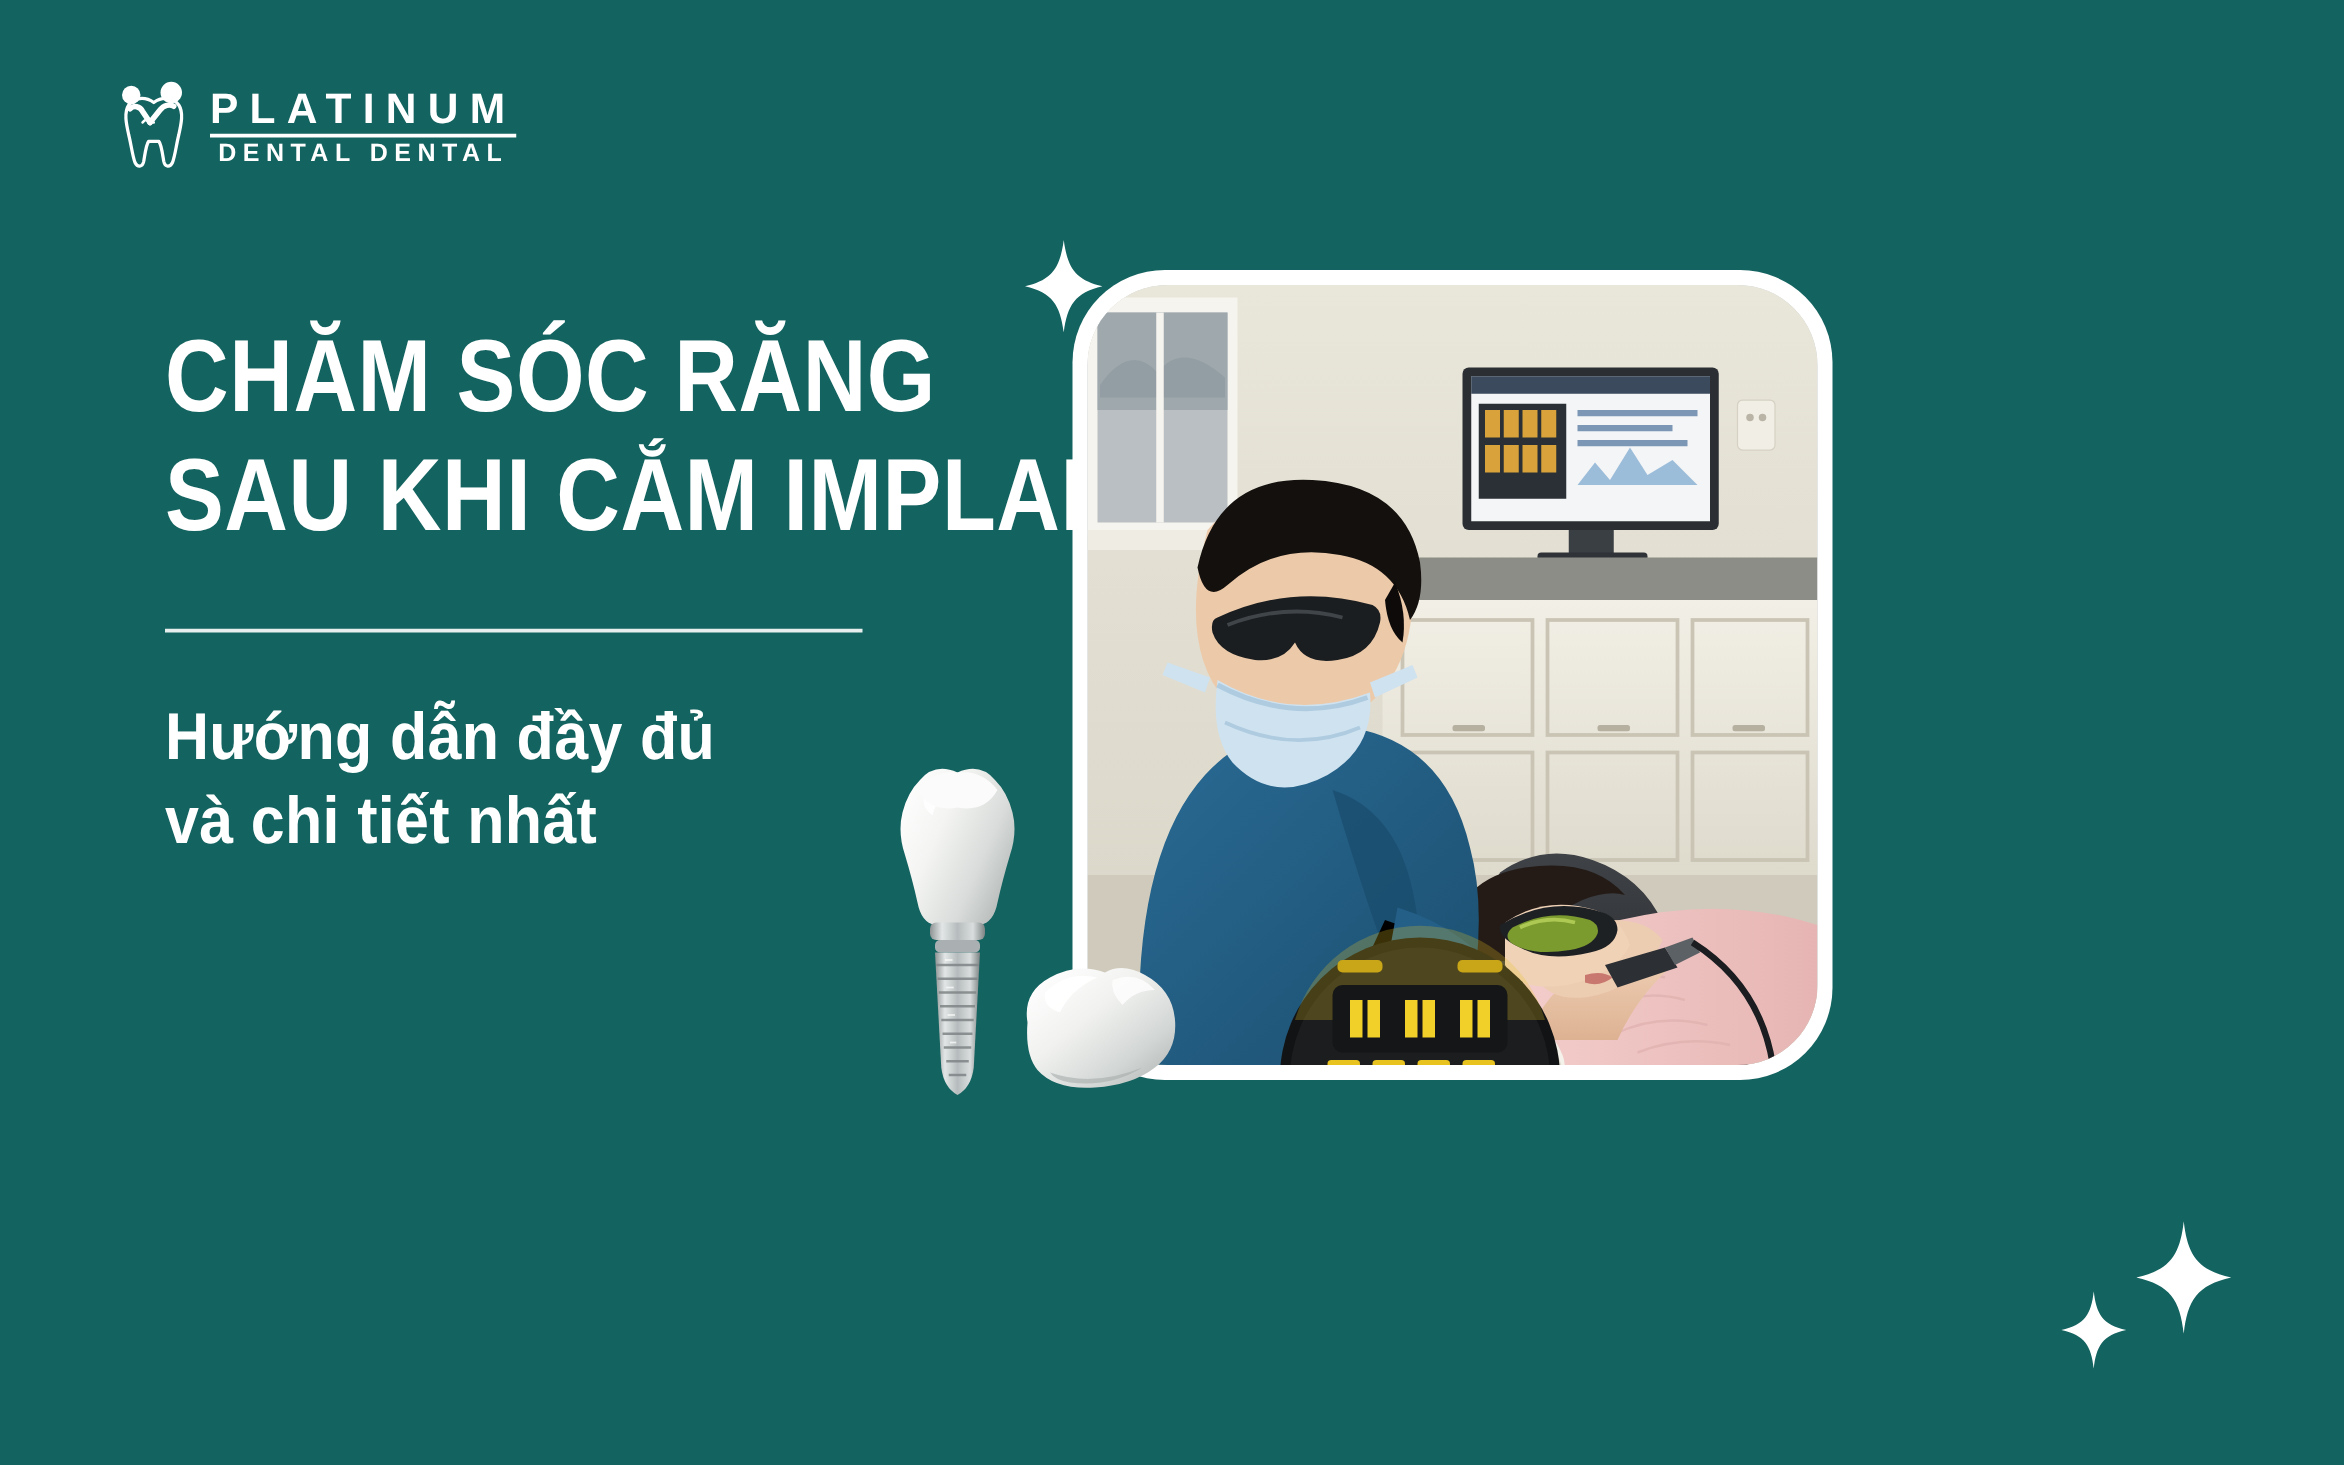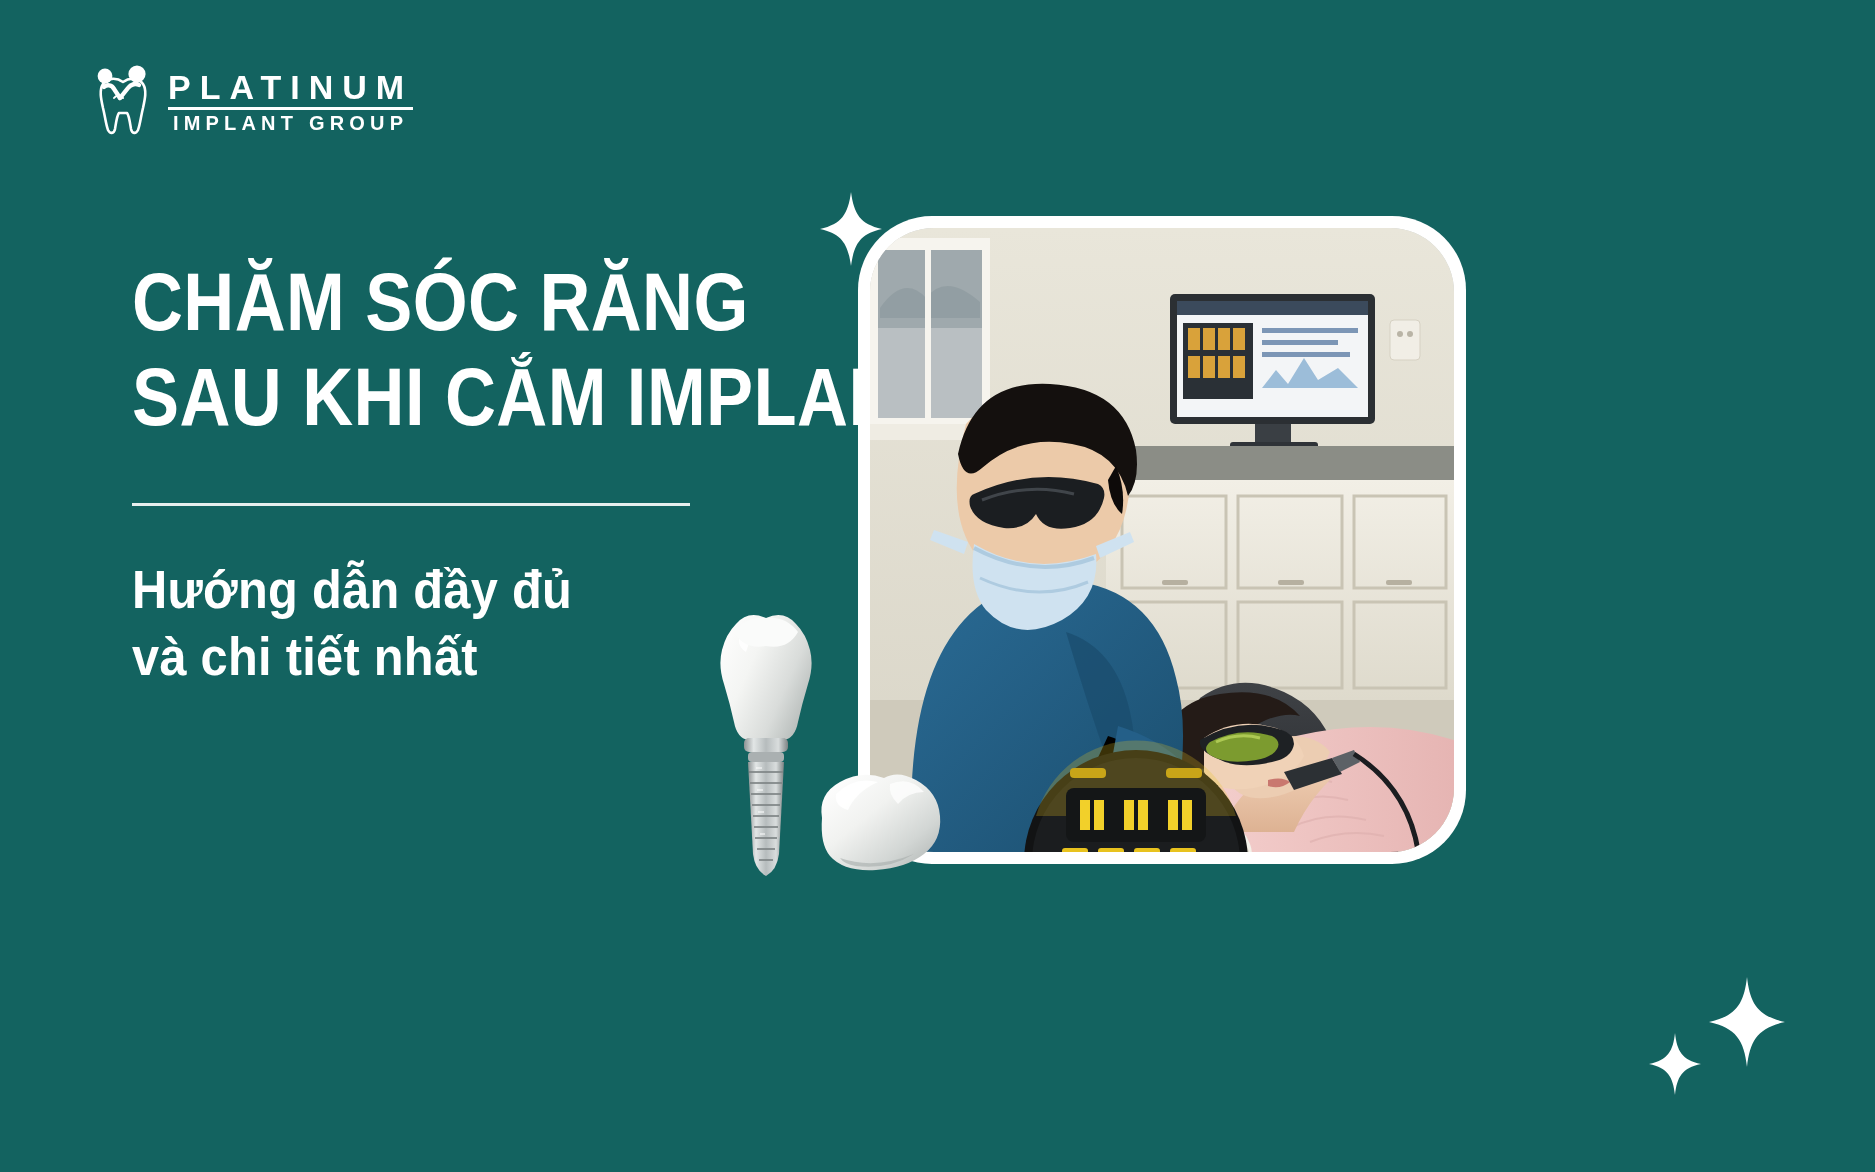--- a/index.html
+++ b/index.html
@@ -115,21 +115,21 @@
         <path d="M12 25c3-3 8-2 10 2l6 9" fill="none" stroke="#ffffff" stroke-width="4.4" stroke-linecap="round"></path>
 
         <path d="M47 23c-3-2-8-1-11 3l-8 10" fill="none" stroke="#ffffff" stroke-width="4.4" stroke-linecap="round"></path>
 
         <path d="M31 36c-3-3-7-3-9 0" fill="none" stroke="#ffffff" stroke-width="2" stroke-linecap="round"></path>
       </svg>
     </span>
     <span class="logo-text">
       <span class="logo-title">PLATINUM</span>
       <span class="logo-rule"></span>
-      <span class="logo-sub">IMPLANT GROUP</span>
+      <span class="logo-sub">DENTAL DENTAL</span>
     </span>
   </div>
 
   <div class="copy">
     <div class="headline">CHĂM SÓC RĂNG</div>
     <div class="headline headline-l2">SAU KHI CẮM IMPLANT</div>
     <div class="divider"></div>
     <div class="subhead">Hướng dẫn đầy đủ</div>
     <div class="subhead" style="margin-top:2px;">và chi tiết nhất</div>
   </div>

